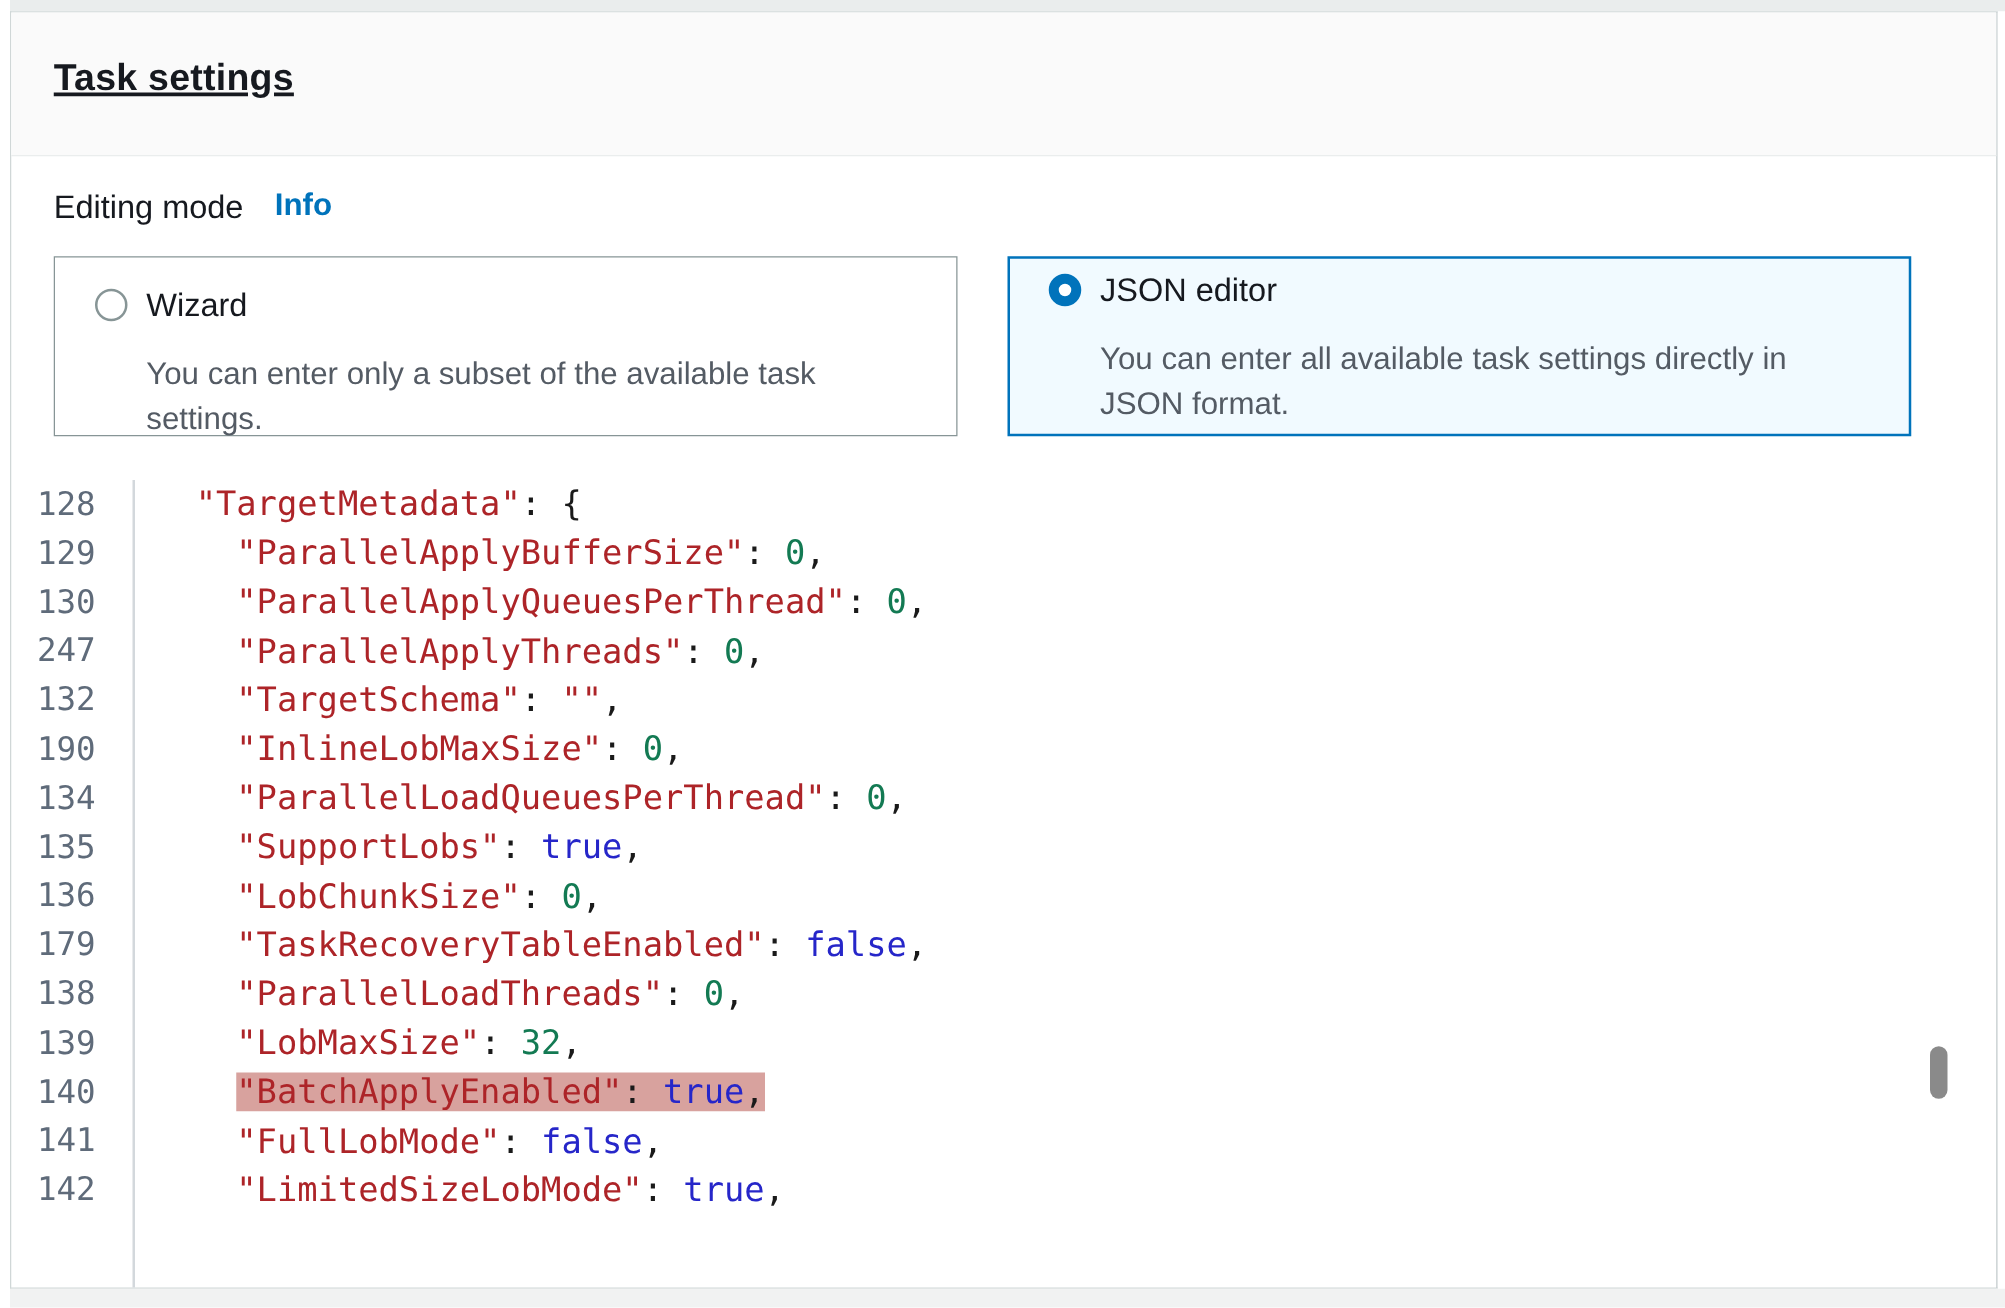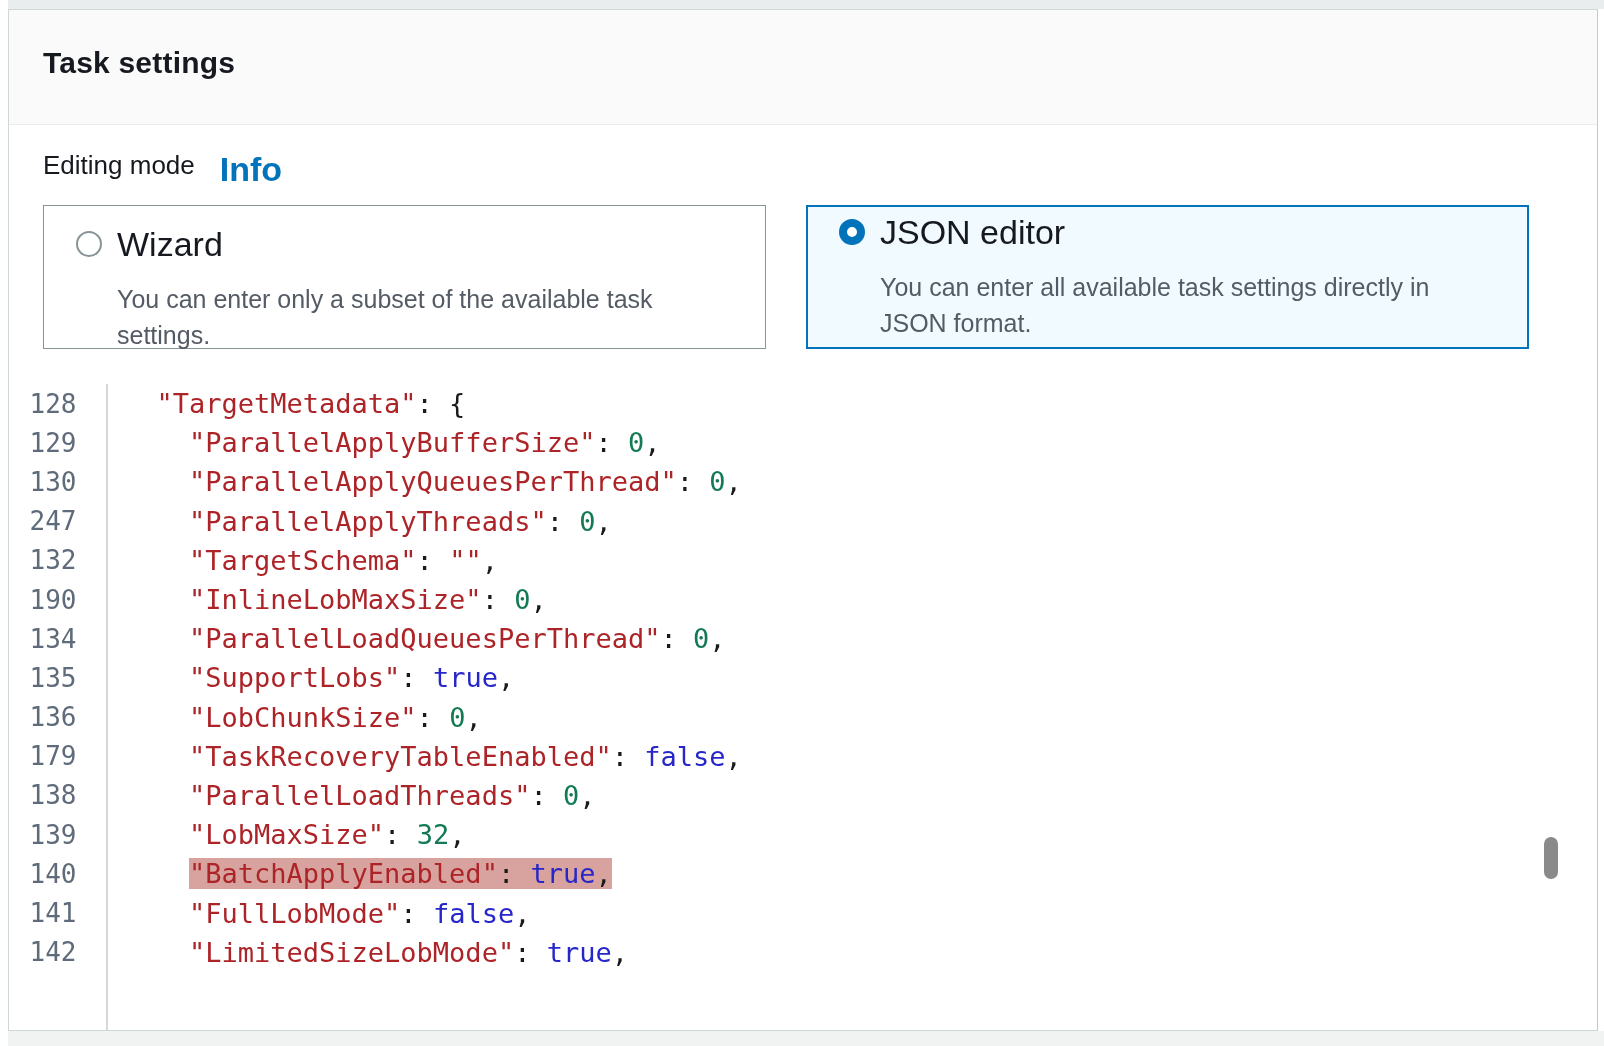--- a/index.html
+++ b/index.html
@@ -18,37 +18,38 @@
   }
   .bottom-strip {
     position: absolute; left: 8px; top: 1031px; width: 1596px; height: 15px;
     background: #f1f2f2;
   }
   .card {
     position: absolute; left: 8px; top: 9px; width: 1590px; height: 1022px;
     background: #ffffff;
     border: 1px solid #d0d7d7;
     border-right-color: #c2cacb;
+    text-decoration: underline;
   }
   .card-header {
     height: 115px;
     background: #fafafa;
     border-bottom: 1px solid #eaeded;
     padding: 36px 0 0 34px;
   }
   .card-title {
     font-size: 30px; font-weight: 700; color: #16191f; letter-spacing: 0.2px;
   }
   .editing-row {
     position: absolute; left: 34px; top: 140px;
     font-size: 26px; display: flex; align-items: flex-start;
   }
   .editing-label { color: #16191f; }
   .info-link {
-    color: var(--c-accent); font-weight: 700; font-size: 34px;
+    color: var(--c-accent); font-weight: 700; font-size: 25px;
     margin-left: 25px; text-decoration: none; cursor: pointer;
   }
   .tiles {
     position: absolute; left: 34px; top: 195px;
     display: flex; gap: 40px;
   }
   .tile {
     width: 723px; height: 144px;
     border: 1px solid #879596; background: #ffffff;
     padding: 23px 24px 0 32px;
@@ -59,21 +60,21 @@
     border: 2px solid var(--c-accent);
     background: #f1faff;
     padding: 10px 23px 0 31px;
   }
   .radio {
     width: 26px; height: 26px; border-radius: 50%;
     background: #ffffff; border: 2px solid #879596;
     flex: none; margin-top: 2px;
   }
   .radio.checked { border: 8px solid var(--c-accent); }
-  .tile-label { font-size: 34px; color: #16191f; line-height: 30px; }
+  .tile-label { font-size: 26px; color: #16191f; line-height: 30px; }
   .tile-desc {
     font-size: 25px; color: #545b64; margin-top: 22px;
     line-height: 36px; max-width: 605px;
   }
   .editor {
     position: absolute; left: 0; top: 374px; width: 1520px;
     font-family: "DejaVu Sans Mono", monospace;
     font-size: 27px;
     cursor: text;
   }

